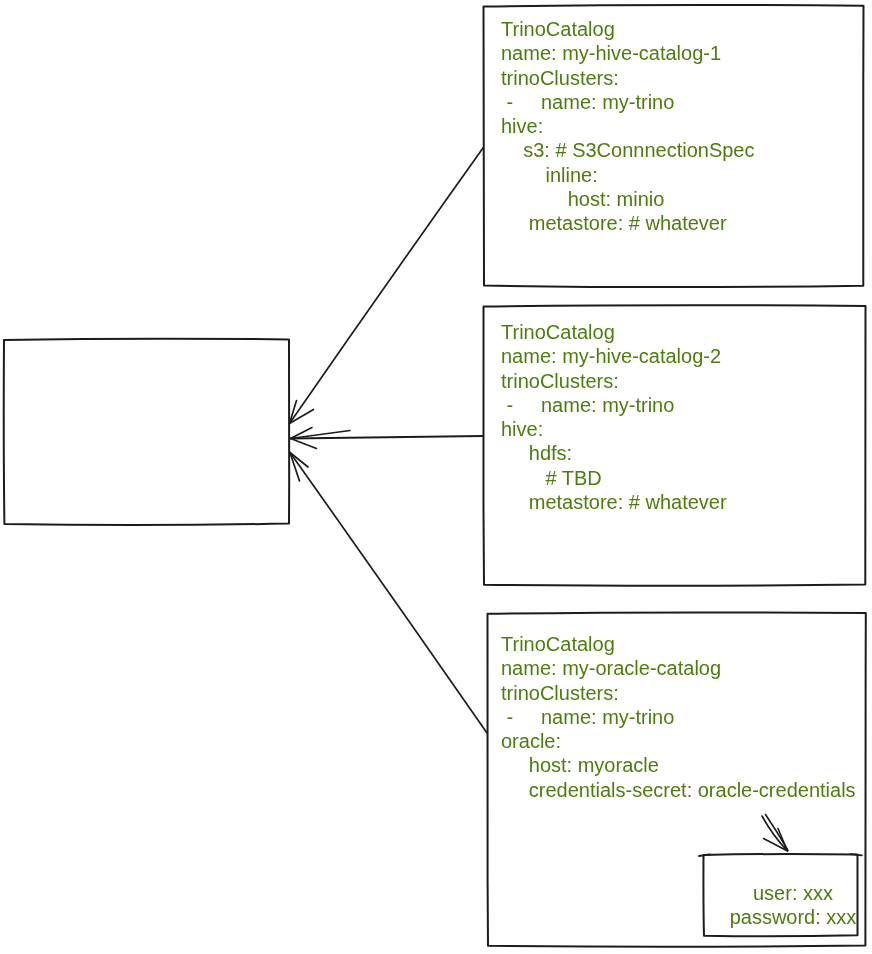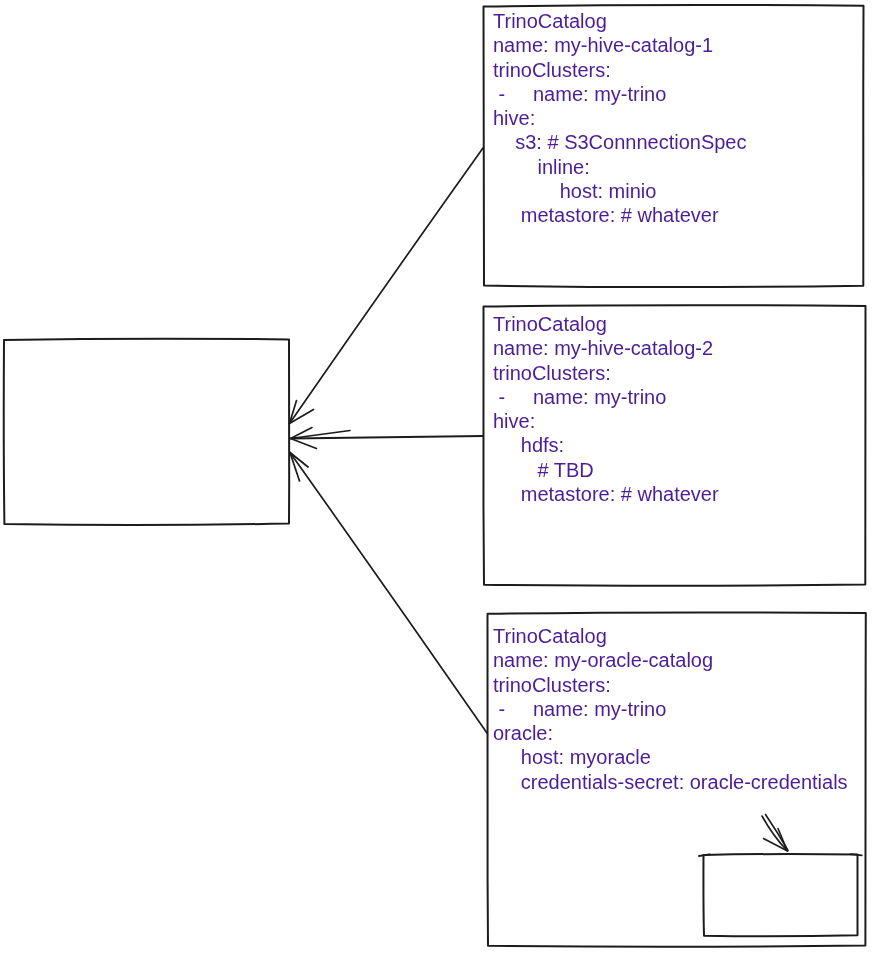--- a/index.html
+++ b/index.html
@@ -17,25 +17,25 @@
   }
   svg.layer {
     position: absolute;
     left: 0;
     top: 0;
     width: 872px;
     height: 954px;
   }
   .box-text {
     position: absolute;
-    margin: 4px;
+    margin: 12px;
     font-family: "Liberation Sans", sans-serif;
     font-size: 20px;
     line-height: 24.3px;
-    color: #4c1d95;
+    color: #4d7c0f;
     white-space: pre;
   }
   .secret-text {
     width: 154px;
     text-align: center;
   }
 </style>
 </head>
 <body>
 
@@ -86,14 +86,16 @@
      metastore: # whatever</pre>
 
   <pre class="box-text" style="left:489px; top:620px;">TrinoCatalog
 name: my-oracle-catalog
 trinoClusters:
  -     name: my-trino
 oracle:
      host: myoracle
      credentials-secret: oracle-credentials</pre>
 
+  <pre class="box-text secret-text" style="left:704px; top:869px;">user: xxx
+password: xxx</pre>
 
 </div>
 
 </body></html>

